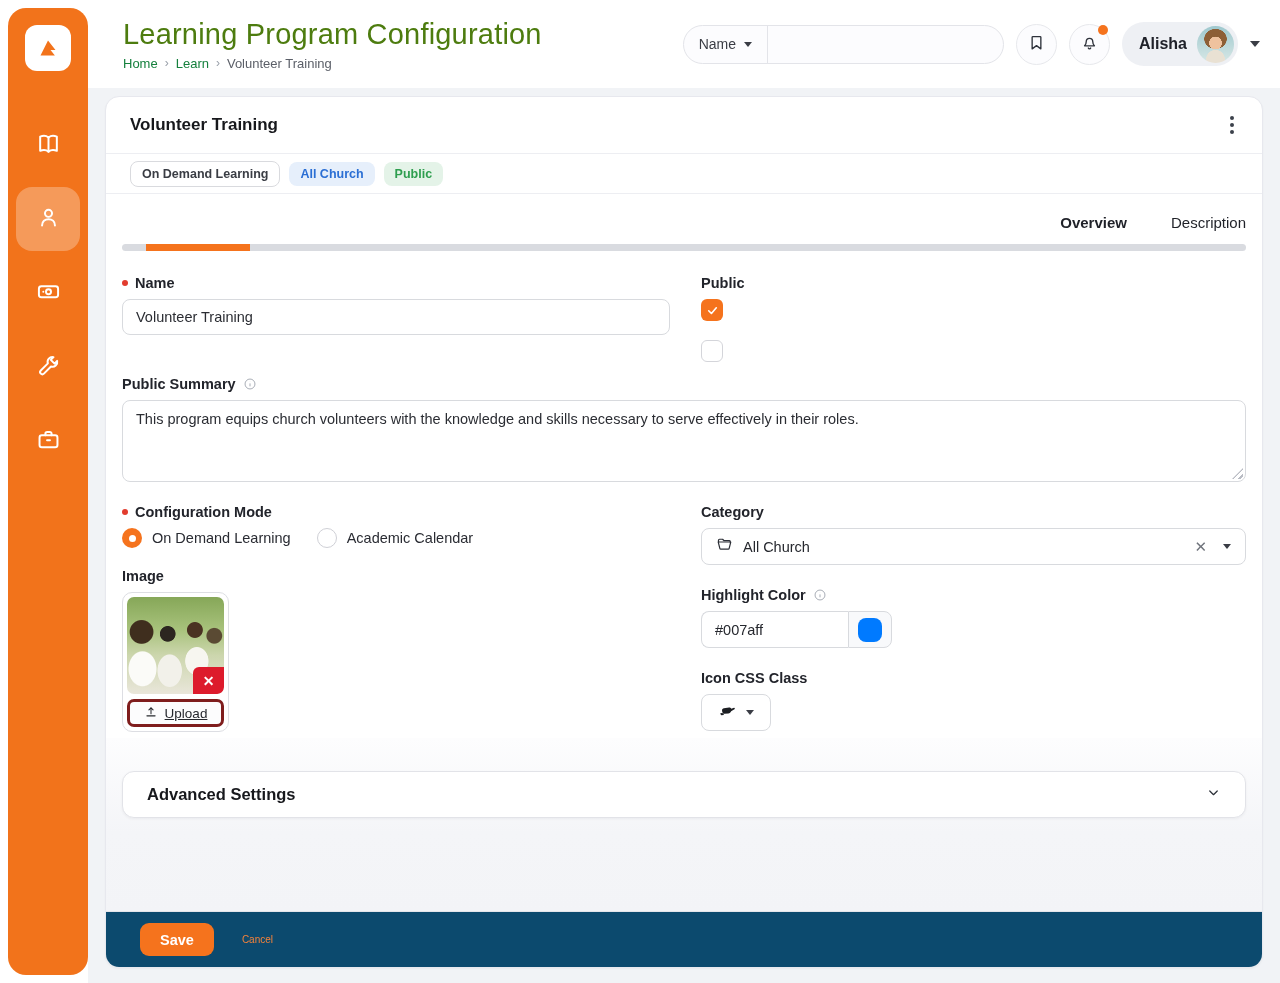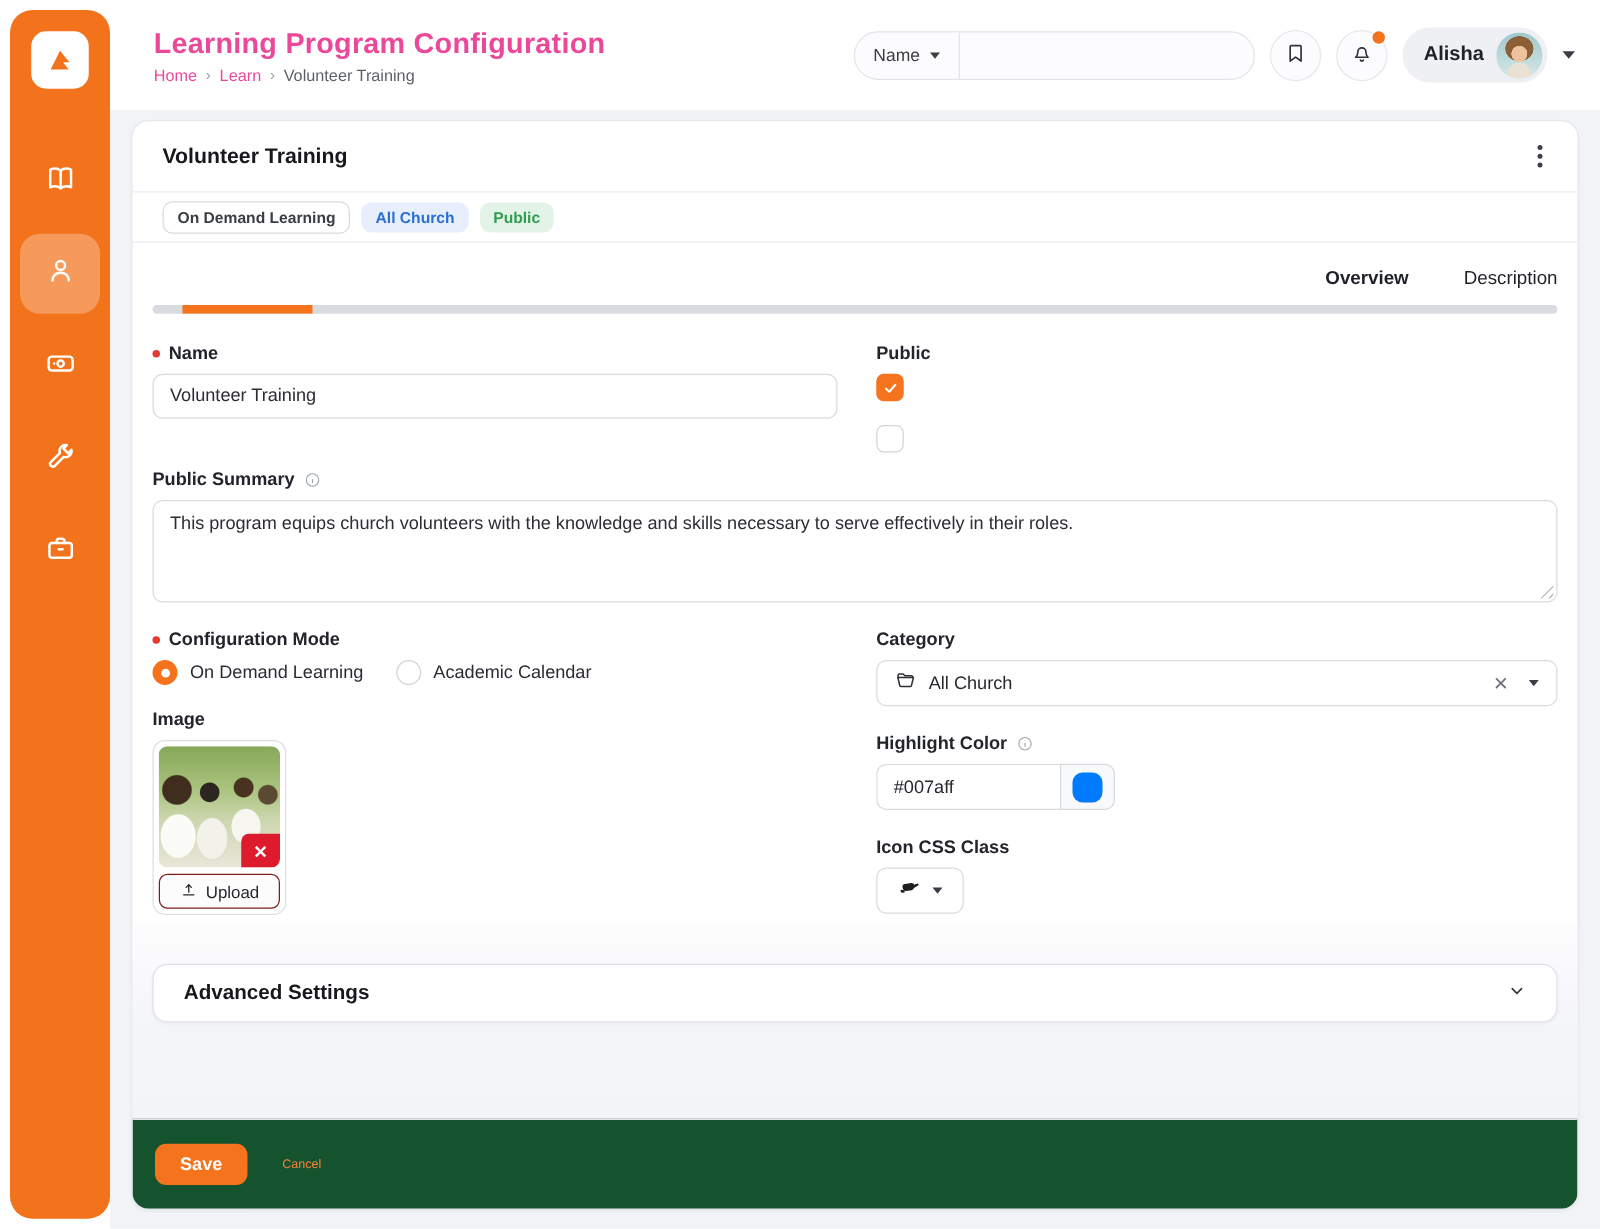--- a/index.html
+++ b/index.html
@@ -15,23 +15,23 @@
   .side-nav { margin-top:52px; display:flex; flex-direction:column; align-items:center; gap:30px; width:100%; }
   .nav-item { width:44px; height:44px; display:flex; align-items:center; justify-content:center; cursor:pointer; }
   .nav-item svg { width:25px; height:25px; stroke:#ffffff; fill:none; stroke-width:1.9; stroke-linecap:round; stroke-linejoin:round; }
   .nav-item.active { width:64px; height:64px; background:rgba(255,255,255,0.28); border-radius:16px; margin:-10px 0; }
 
   
   .main { position:absolute; left:88px; top:0; width:1192px; height:983px; display:flex; flex-direction:column; }
 
   
   .topbar { height:88px; background:#ffffff; display:flex; align-items:center; justify-content:space-between; padding:0 20px 0 35px; }
-  .tb-left h1 { font-size:23px; font-weight:700; color:#ec4899; letter-spacing:.2px; }
+  .tb-left h1 { font-size:29px; font-weight:400; color:#4d7c0f; letter-spacing:.2px; }
   .breadcrumb { margin-top:5px; font-size:13px; display:flex; gap:7px; align-items:center; }
-  .crumb-link { color:#ec4899; cursor:pointer; }
+  .crumb-link { color:#15803d; cursor:pointer; }
   .crumb-sep { color:#9aa0aa; font-size:12px; }
   .crumb-current { color:#5b5f68; }
   .tb-right { display:flex; align-items:center; gap:12px; }
   .search-pill { display:flex; align-items:center; height:39px; border:1px solid #e3e4e9; border-radius:20px; background:#fcfcfe; overflow:hidden; }
   .search-filter { display:flex; align-items:center; gap:8px; padding:0 15px; height:100%; cursor:pointer; }
   .search-filter span { font-size:14px; color:#3b3d45; }
   .search-divider { width:1px; height:100%; background:#e3e4e9; }
   .search-input { border:none; outline:none; background:transparent; width:235px; height:100%; padding:0 14px; font-size:14px; }
   .circle-btn { position:relative; width:41px; height:41px; border-radius:50%; border:1px solid #e7e8ec; background:#fcfcfe;
     display:flex; align-items:center; justify-content:center; cursor:pointer; }
@@ -109,22 +109,22 @@
       radial-gradient(circle at 15% 36%, #3f2e1e 0 11%, rgba(0,0,0,0) 12%),
       radial-gradient(ellipse 24% 30% at 16% 74%, #fbfbf8 0 58%, rgba(0,0,0,0) 62%),
       radial-gradient(circle at 42% 38%, #2c2620 0 9%, rgba(0,0,0,0) 10%),
       radial-gradient(ellipse 21% 28% at 44% 76%, #f2f1ea 0 58%, rgba(0,0,0,0) 62%),
       radial-gradient(circle at 70% 34%, #4a3222 0 8%, rgba(0,0,0,0) 9%),
       radial-gradient(ellipse 20% 24% at 72% 66%, #f7f6f0 0 58%, rgba(0,0,0,0) 62%),
       radial-gradient(circle at 90% 40%, #5a4a33 0 7%, rgba(0,0,0,0) 8%),
       linear-gradient(180deg,#86a758 0%, #a8c27c 34%, #ccd6ad 60%, #e9e6da 100%); }
   .img-remove { position:absolute; right:0; bottom:0; width:31px; height:27px; background:#dd1b2c; border:none;
     border-radius:6px 0 6px 0; color:#fff; font-size:14px; font-weight:700; display:flex; align-items:center; justify-content:center; cursor:pointer; }
-  .upload-btn { margin-top:5px; width:97px; height:28px; border:1px solid #7f1d1d; border-radius:7px; background:#fcfcfd;
-    display:flex; align-items:center; justify-content:center; gap:7px; font-size:13.5px; color:#26282e; cursor:pointer; }
+  .upload-btn { margin-top:5px; width:97px; height:28px; border:3px solid #7f1d1d; border-radius:7px; background:#fcfcfd;
+    display:flex; align-items:center; justify-content:center; gap:7px; font-size:13.5px; color:#26282e; cursor:pointer;text-decoration:underline; }
   .upload-btn svg { width:14px; height:14px; stroke:#26282e; fill:none; stroke-width:1.8; stroke-linecap:round; stroke-linejoin:round; }
 
   .select-box { display:flex; align-items:center; height:37px; border:1px solid #d8dade; border-radius:8px; background:#fff;
     padding:0 14px; gap:10px; cursor:pointer; }
   .select-box .sel-text { font-size:14.5px; color:#26282e; flex:1; }
   .sel-icon svg { width:17px; height:17px; stroke:#2c2f36; fill:none; stroke-width:1.7; stroke-linecap:round; stroke-linejoin:round; }
   .sel-clear { color:#70747c; font-size:15px; padding:0 6px; cursor:pointer; }
   .mt22 { margin-top:22px; }
   .color-group { display:flex; width:191px; height:37px; }
   .color-input { flex:1; border:1px solid #d8dade; border-right:none; border-radius:8px 0 0 8px; padding:0 13px;
@@ -138,22 +138,22 @@
 
   
   .adv-section { flex:1 1 auto; background:linear-gradient(180deg, #fdfdfe 0%, #f4f5f8 55%, #f3f4f7 100%); padding:33px 16px 0; }
   .adv-card { height:47px; background:#ffffff; border:1px solid #e2e3e8; border-radius:12px;
     box-shadow:0 1px 3px rgba(20,22,30,.05); display:flex; align-items:center; justify-content:space-between;
     padding:0 24px; cursor:pointer; }
   .adv-title { font-size:16.5px; font-weight:700; color:#17181c; }
   .chev svg { width:15px; height:15px; stroke:#2e323b; fill:none; stroke-width:2; stroke-linecap:round; stroke-linejoin:round; }
 
   
-  .panel-footer { flex:0 0 auto; height:72px; border-top:1px solid #e4e5ea; background:#14532d;
-    display:flex; align-items:center; gap:28px; padding:0 18px; }
+  .panel-footer { flex:0 0 auto; height:56px; border-top:1px solid #e4e5ea; background:#0c4a6e;
+    display:flex; align-items:center; gap:28px; padding:0 34px; }
   .save-btn { background:#f5731d; color:#fff; border:none; border-radius:9px; height:33px; padding:0 20px;
     font-size:14.5px; font-weight:700; cursor:pointer; font-family:"Liberation Sans", sans-serif; }
   .cancel-link { color:#f5823a; font-size:10px; cursor:pointer; background:none; border:none; font-family:Liberation Sans, sans-serif; }
 </style>
 </head>
 <body>
 
 <div class="app">
 
   <aside class="sidebar">

